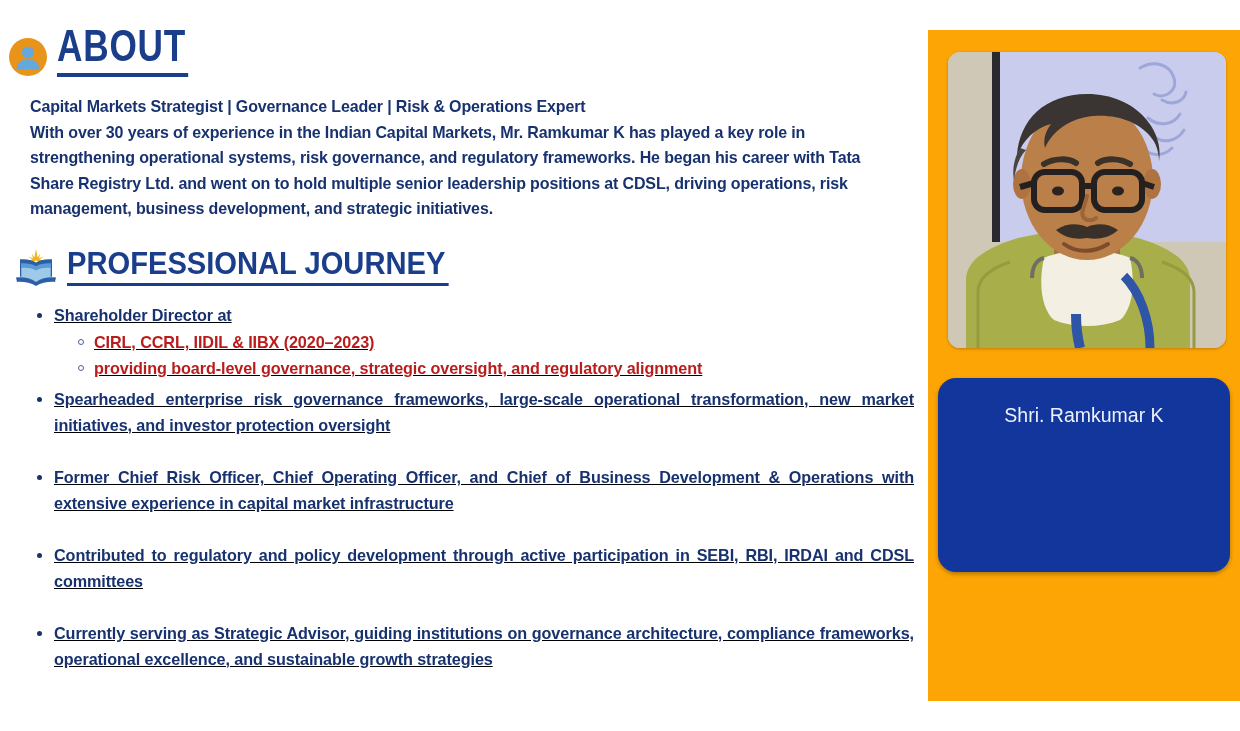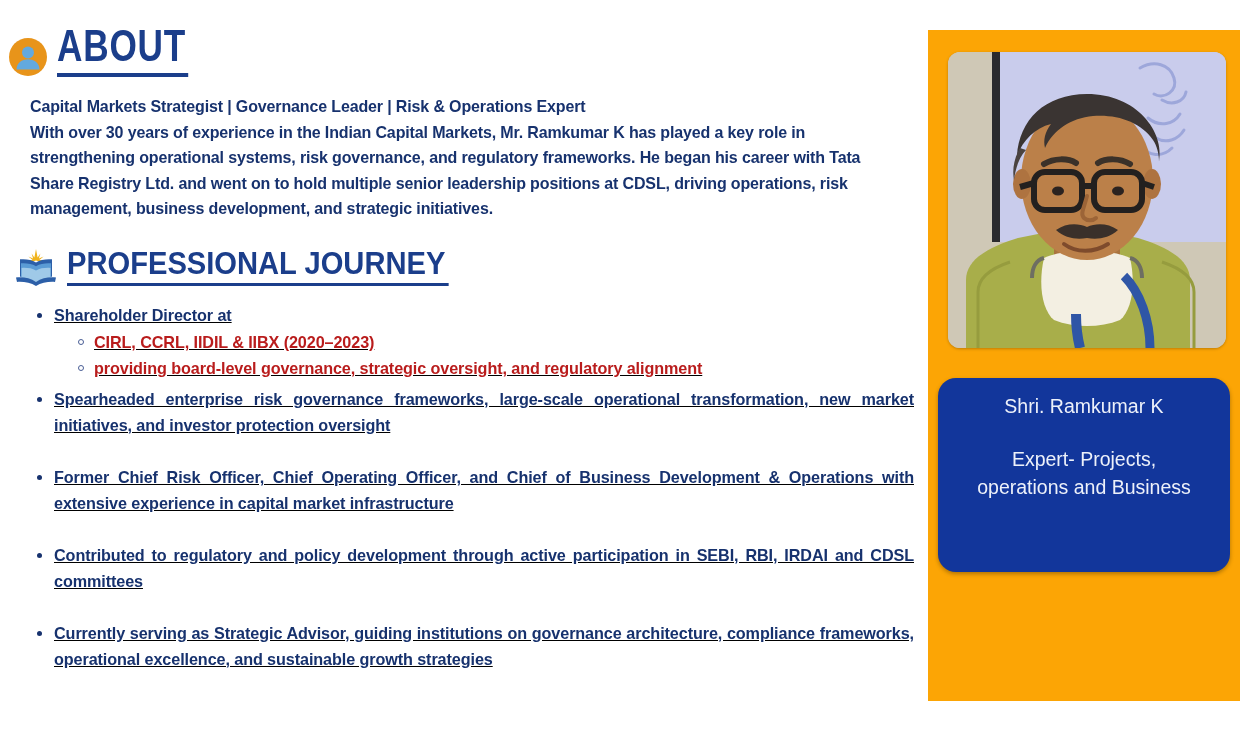--- a/index.html
+++ b/index.html
@@ -164,21 +164,21 @@
     position:absolute;
     left:10px; top:348px;
     width:292px; height:194px;
     background:#12369B;
     border-radius:18px;
     box-shadow:0 2px 4px rgba(0,0,0,0.3);
     display:flex;
     flex-direction:column;
     align-items:center;
     justify-content:flex-start;
-    padding-top:15px;
+    padding-top:24px;
     color:#EDF1FA;
   }
   .name-card .person-name {
     font-size:19.5px;
     line-height:26px;
     font-weight:normal;
     text-align:center;
   }
   .name-card .person-role {
     margin-top:26px;
@@ -332,18 +332,17 @@
 
           <path d="M108 178c10-7 22-7 31-3 9-4 21-4 31 3-9 8-20 10-31 8-11 2-22 0-31-8z" fill="#3A302A"></path>
 
           <path d="M116 192c12 9 30 9 44 0" stroke="#7E4B2C" stroke-width="4" fill="none" stroke-linecap="round"></path>
         </g>
       </svg>
     </div>
 
     <div class="name-card">
       <span class="person-name">Shri. Ramkumar K</span>
-      <span class="person-role">Expert- Projects, operations and Business</span>
     </div>
 
   </div>
 
 </div>
 
 </body></html>

